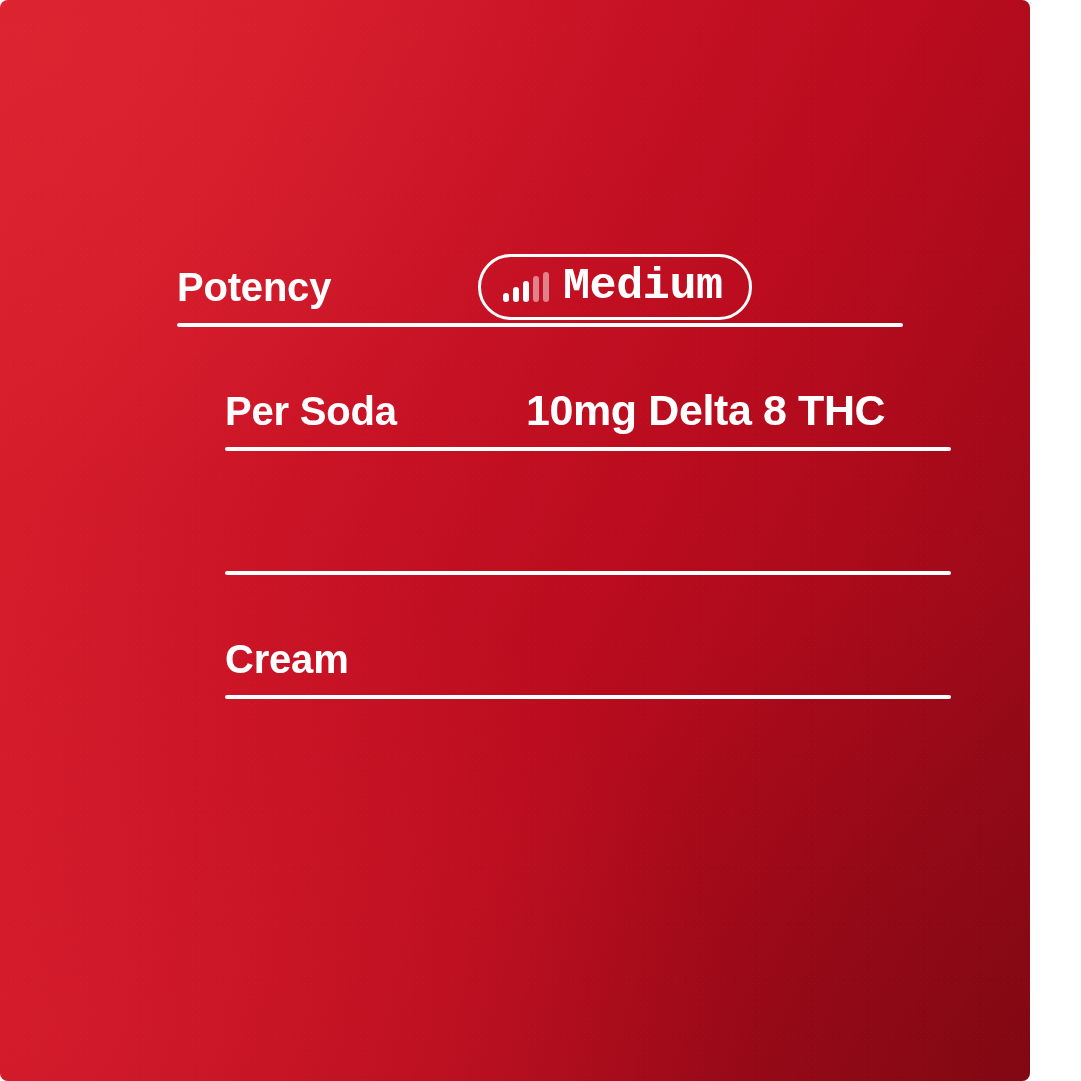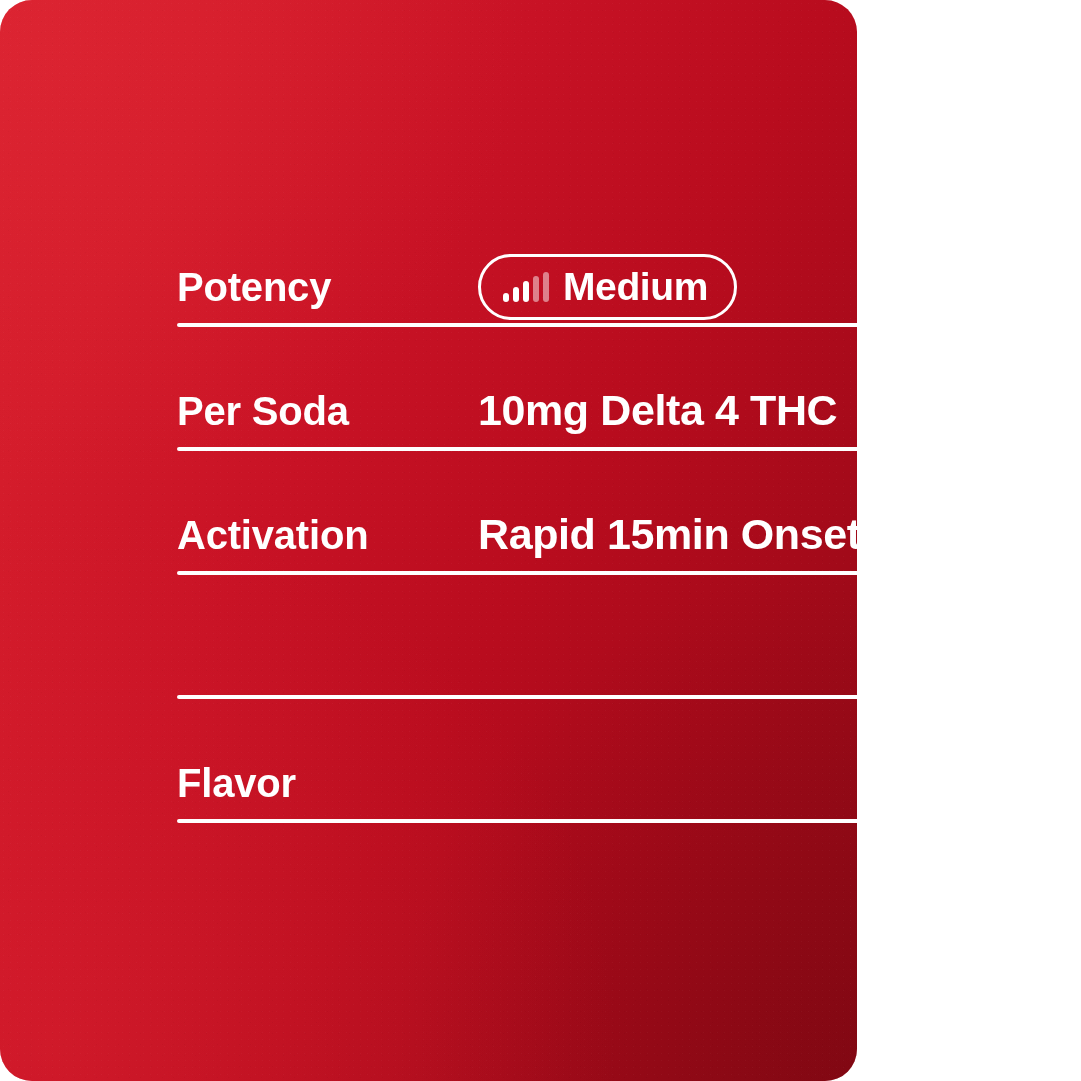--- a/index.html
+++ b/index.html
@@ -7,23 +7,23 @@
   html, body {
     width: 1081px;
     height: 1081px;
     background: #ffffff;
     font-family: "Liberation Sans", "DejaVu Sans", sans-serif;
     overflow: hidden;
   }
 
   #card {
     position: relative;
-    width: 857px;
+    width: 1030px;
     height: 1081px;
-    border-radius: 32px;
+    border-radius: 8px;
     overflow: hidden;
     background: linear-gradient(118deg,
         #d9212f 0%,
         #d41c2b 18%,
         #c81225 38%,
         #b90c1e 58%,
         #a60a1a 76%,
         #960a17 90%,
         #8b0915 100%);
   }
@@ -61,21 +61,21 @@
     width: 726px;
     z-index: 3;
   }
 
   .spec-row {
     position: relative;
     display: flex;
     align-items: center;
     height: 81px;
   }
-  .spec-row + .spec-row { margin-top: 43px; }
+  .spec-row + .spec-row { margin-top: 43px; margin-left: 48px; }
 
   .spec-label {
     width: 301px;
     flex: 0 0 301px;
     font-size: 40px;
     font-weight: 700;
     line-height: 1;
     color: #ffffff;
     letter-spacing: -0.2px;
     white-space: nowrap;
@@ -124,26 +124,27 @@
     border-radius: 3px;
     background: #ffffff;
   }
   .signal-icon .bar.b1 { height: 9px; }
   .signal-icon .bar.b2 { height: 15px; }
   .signal-icon .bar.b3 { height: 21px; }
   .signal-icon .bar.b4 { height: 26px; opacity: 0.48; }
   .signal-icon .bar.b5 { height: 30px; opacity: 0.48; }
 
   .potency-text {
-    font-size: 39px;
+    font-size: 45px;
     font-weight: 700;
     line-height: 1;
     color: #ffffff;
     letter-spacing: -0.4px;
     white-space: nowrap;
+    font-family: Liberation Mono, monospace;
   }
 </style>
 </head>
 <body>
 
 <div id="card">
 
   <div id="spec-table">
 
     <div class="spec-row">
@@ -158,33 +159,28 @@
             <span class="bar b5"></span>
           </span>
           <span class="potency-text">Medium</span>
         </span>
       </div>
       <div class="spec-divider"></div>
     </div>
 
     <div class="spec-row">
       <div class="spec-label">Per Soda</div>
-      <div class="spec-value">10mg Delta 4 THC</div>
+      <div class="spec-value">10mg Delta 8 THC</div>
       <div class="spec-divider"></div>
     </div>
 
-    <div class="spec-row">
-      <div class="spec-label">Activation</div>
-      <div class="spec-value">Rapid 15min Onset</div>
-      <div class="spec-divider"></div>
-    </div>
 
     <div class="spec-row">
       <div class="spec-divider"></div>
     </div>
 
     <div class="spec-row">
-      <div class="spec-label">Flavor</div>
+      <div class="spec-label">Cream</div>
       <div class="spec-divider"></div>
     </div>
 
   </div>
 </div>
 
 </body></html>

